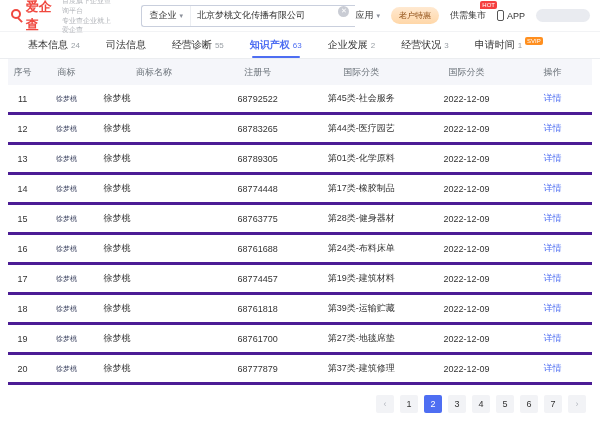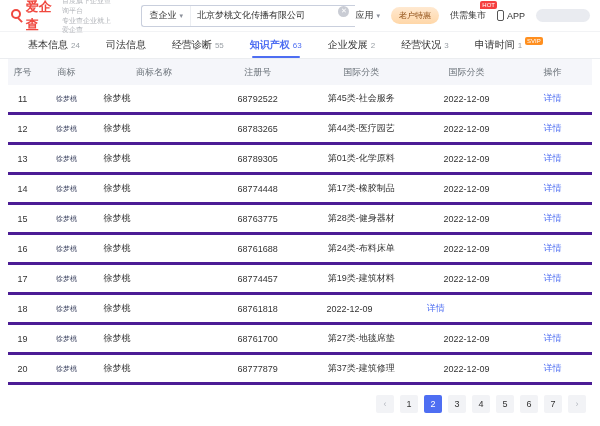--- a/index.html
+++ b/index.html
@@ -236,20 +236,21 @@
           <span class="link">详情</span>
         </div>
       </div>
       <div class="tr">
         <div class="td c-no">18</div>
         <div class="td c-mark">
           <span class="mark-thumb">徐梦桃</span>
         </div>
         <div class="td c-name">徐梦桃</div>
         <div class="td c-reg">68761818</div>
+        <div class="td c-cls">第39类-运输贮藏</div>
         <div class="td c-date">2022-12-09</div>
         <div class="td c-op">
           <span class="link">详情</span>
         </div>
       </div>
       <div class="tr">
         <div class="td c-no">19</div>
         <div class="td c-mark">
           <span class="mark-thumb">徐梦桃</span>
         </div>

